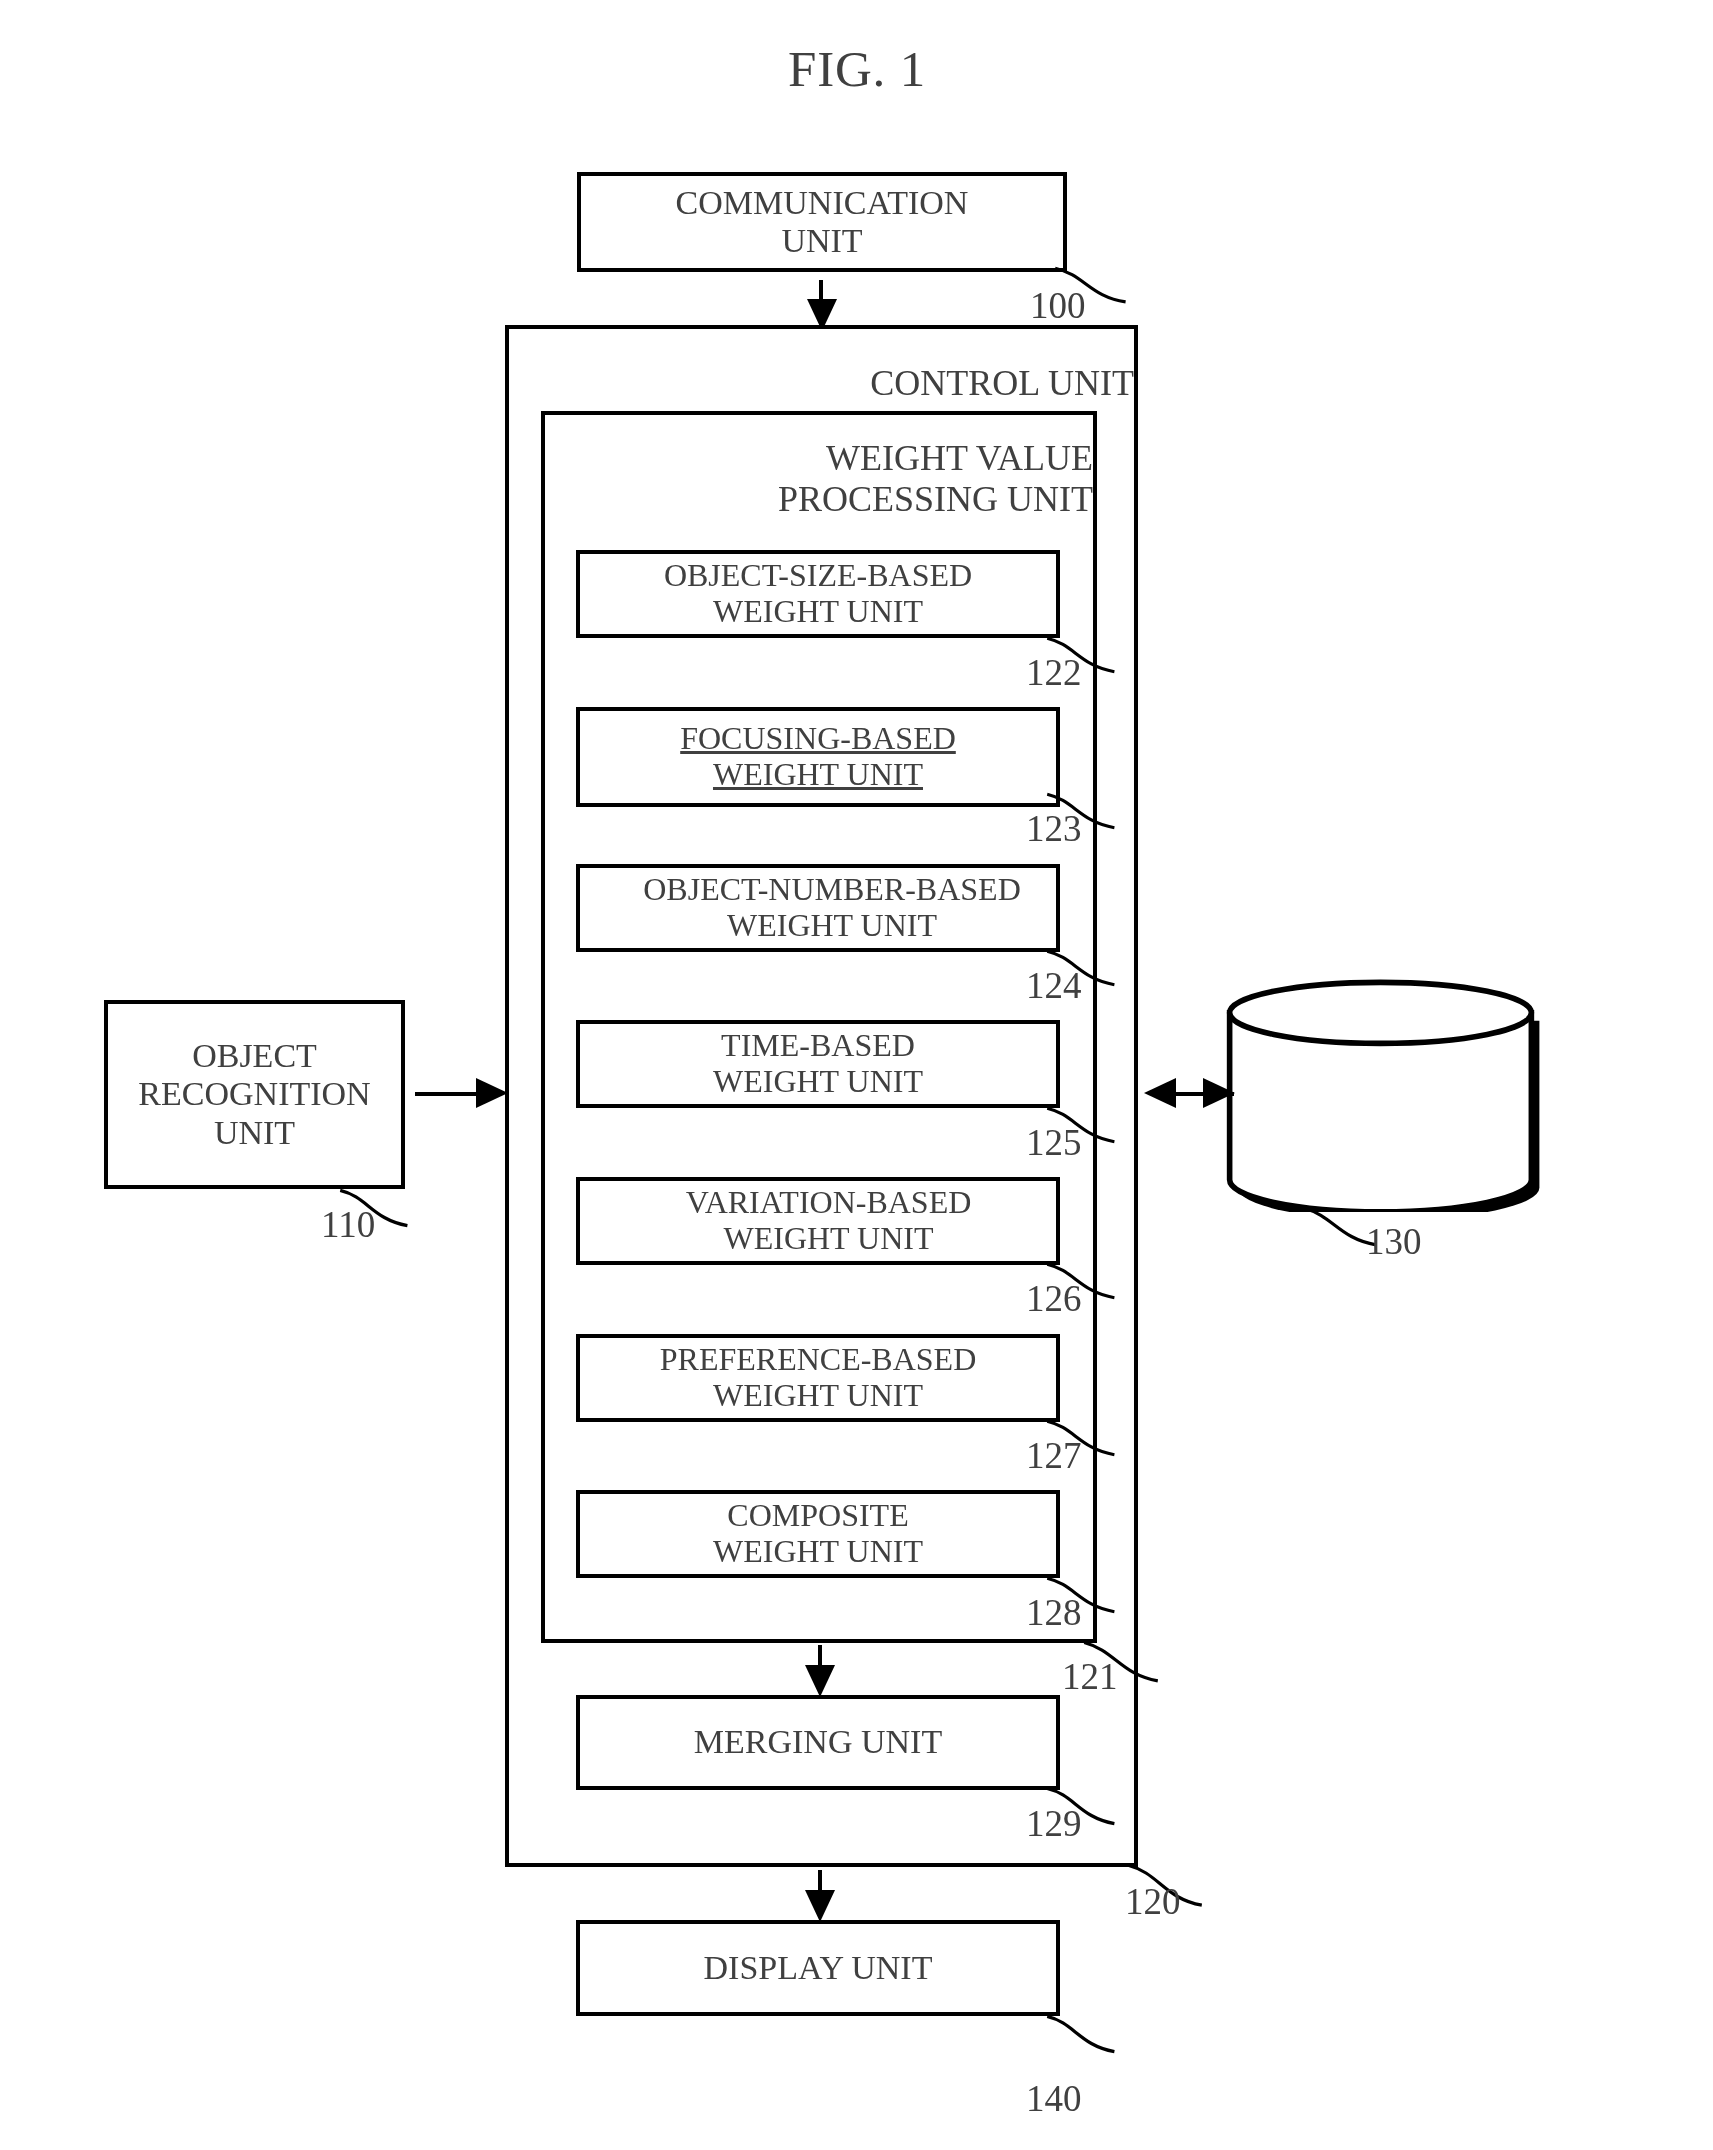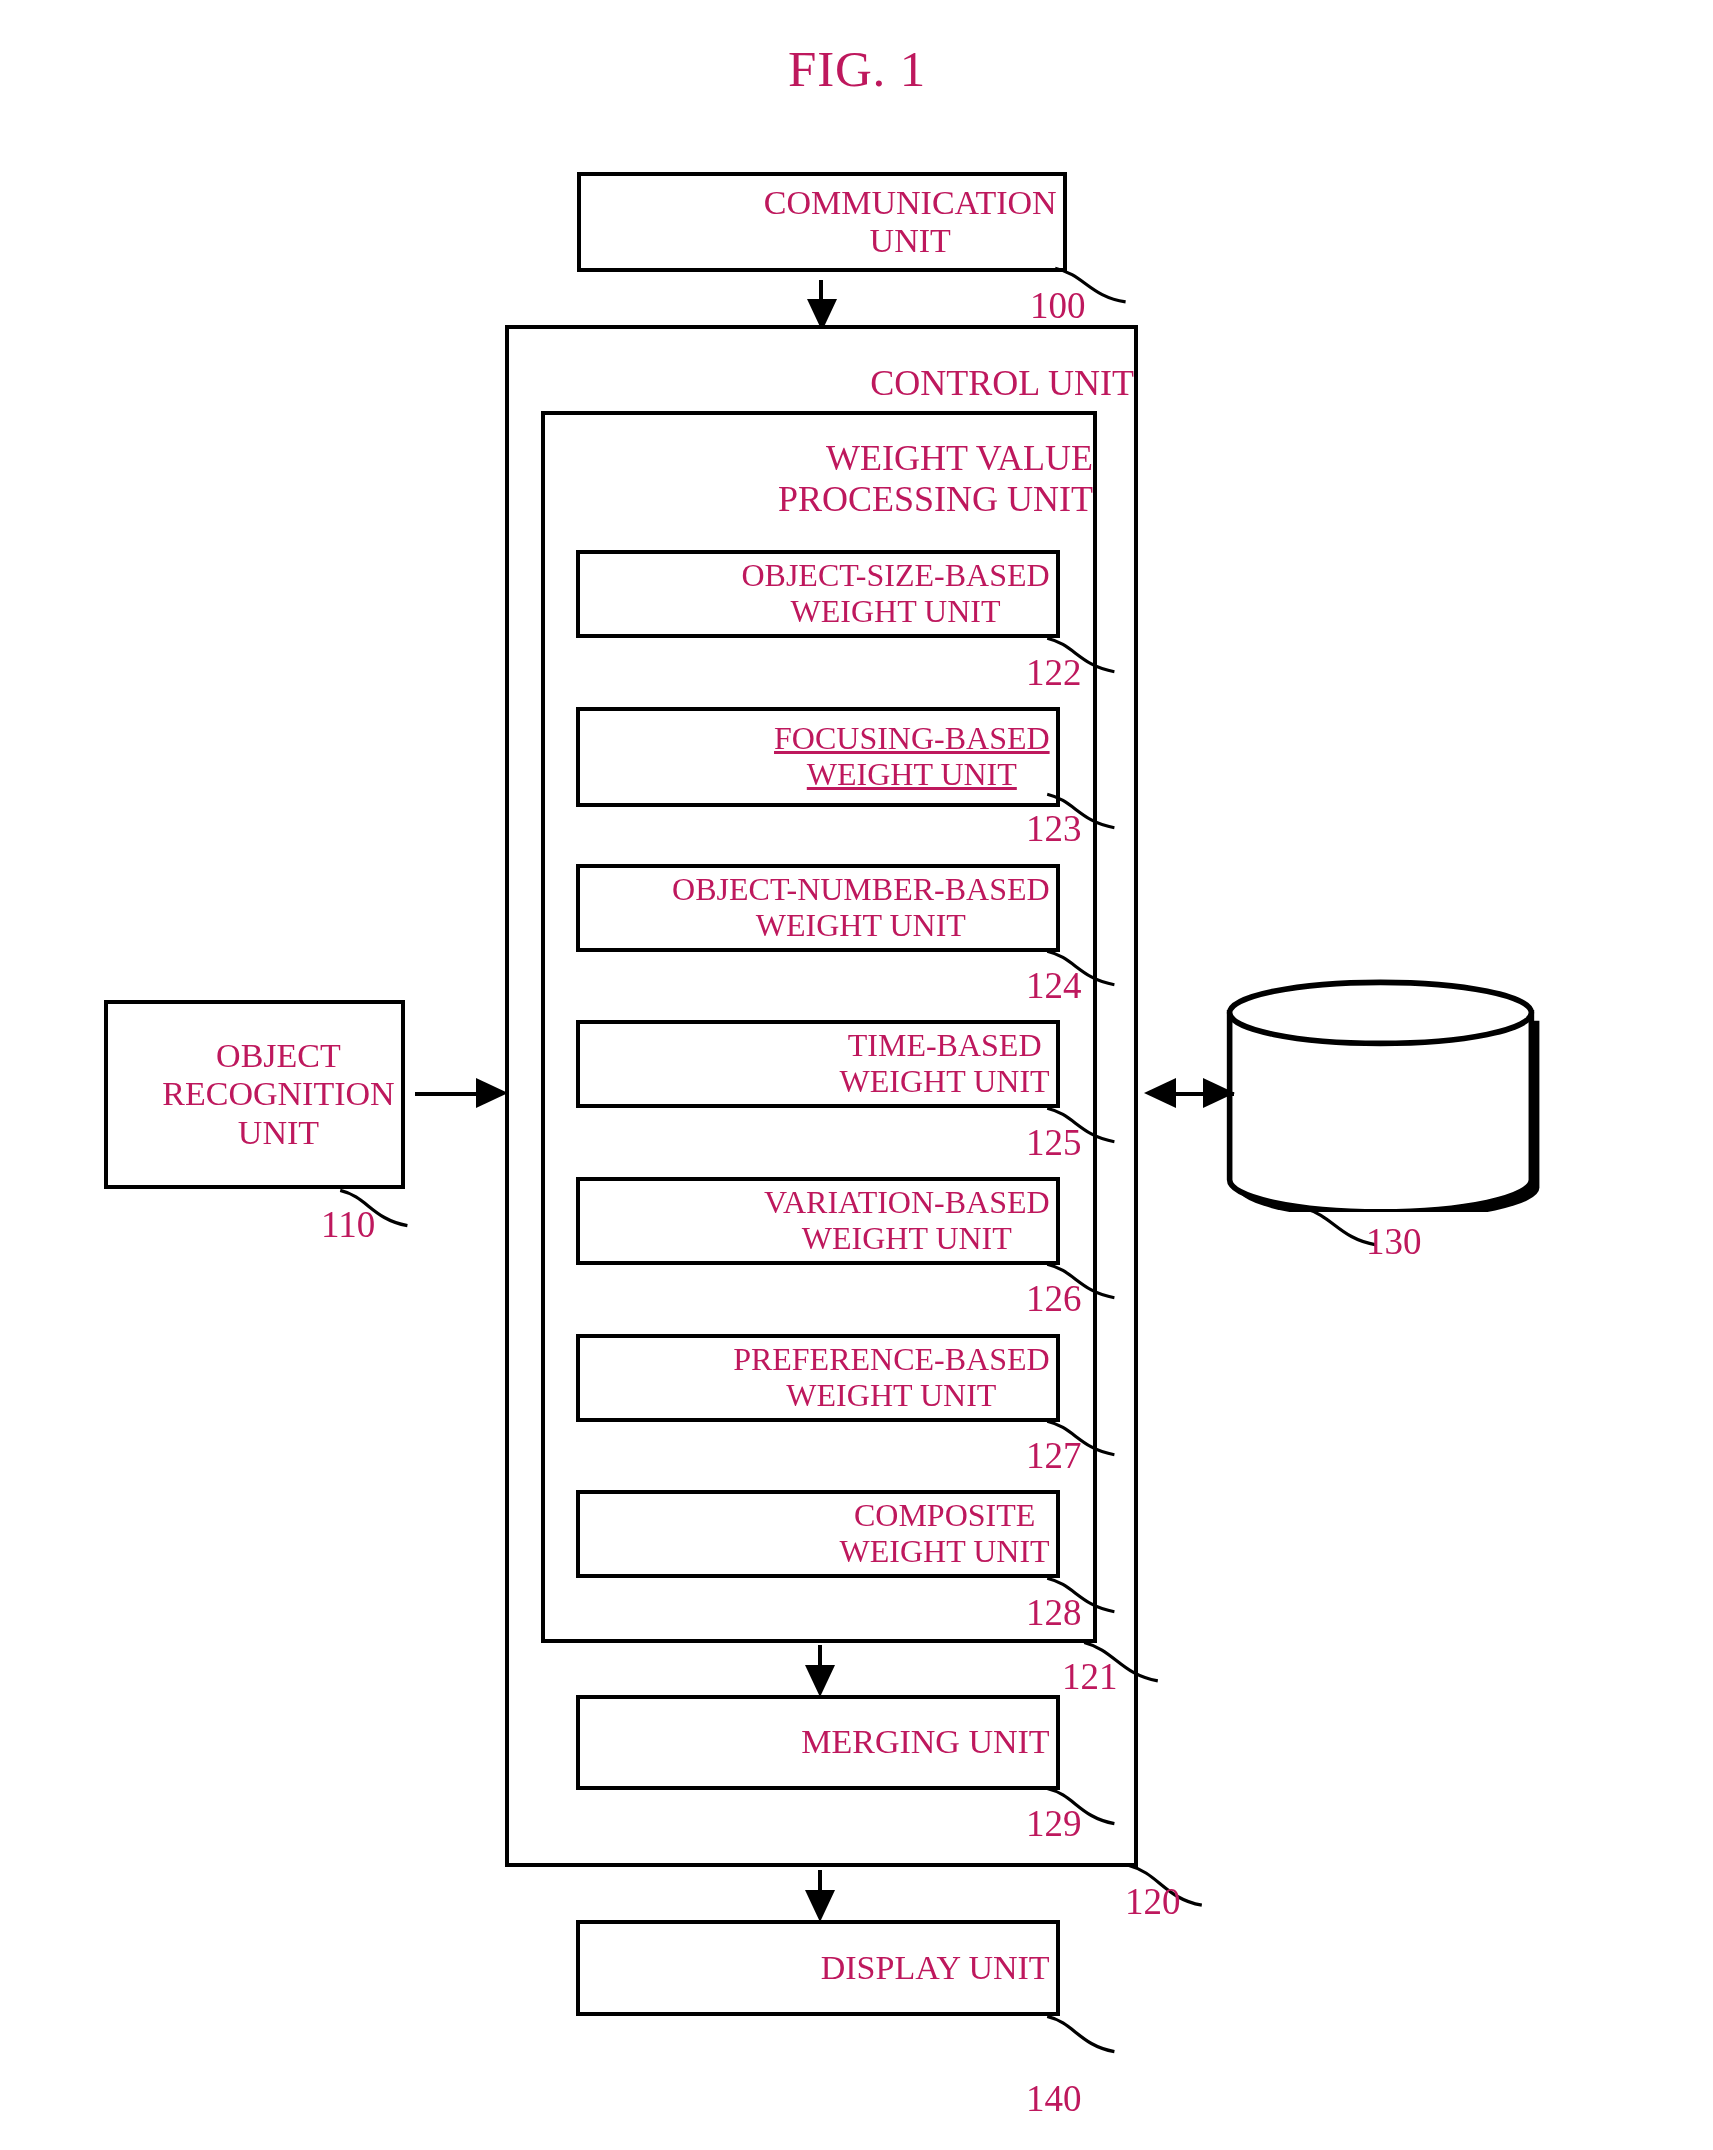--- a/index.html
+++ b/index.html
@@ -6,21 +6,21 @@
     margin: 0;
     padding: 0;
     background: #ffffff;
   }
   #page {
     position: relative;
     width: 1714px;
     height: 2151px;
     background: #ffffff;
     font-family: "Liberation Serif", "DejaVu Serif", serif;
-    color: #be185d;
+    color: #404040;
     overflow: hidden;
   }
 
   
   .fig-title {
     position: absolute;
     left: 0;
     top: 40px;
     width: 1714px;
     text-align: center;
@@ -29,21 +29,21 @@
   }
 
   
   .box {
     position: absolute;
     box-sizing: border-box;
     background: #ffffff;
     border: 4px solid #000000;
     display: flex;
     align-items: center;
-    justify-content: flex-end;
+    justify-content: center;
     text-align: center;
     line-height: 1.12;
   }
   .box::after {
     content: "";
     position: absolute;
     left: 8.8px;
     top: 8.8px;
     right: -8.8px;
     bottom: -8.8px;

